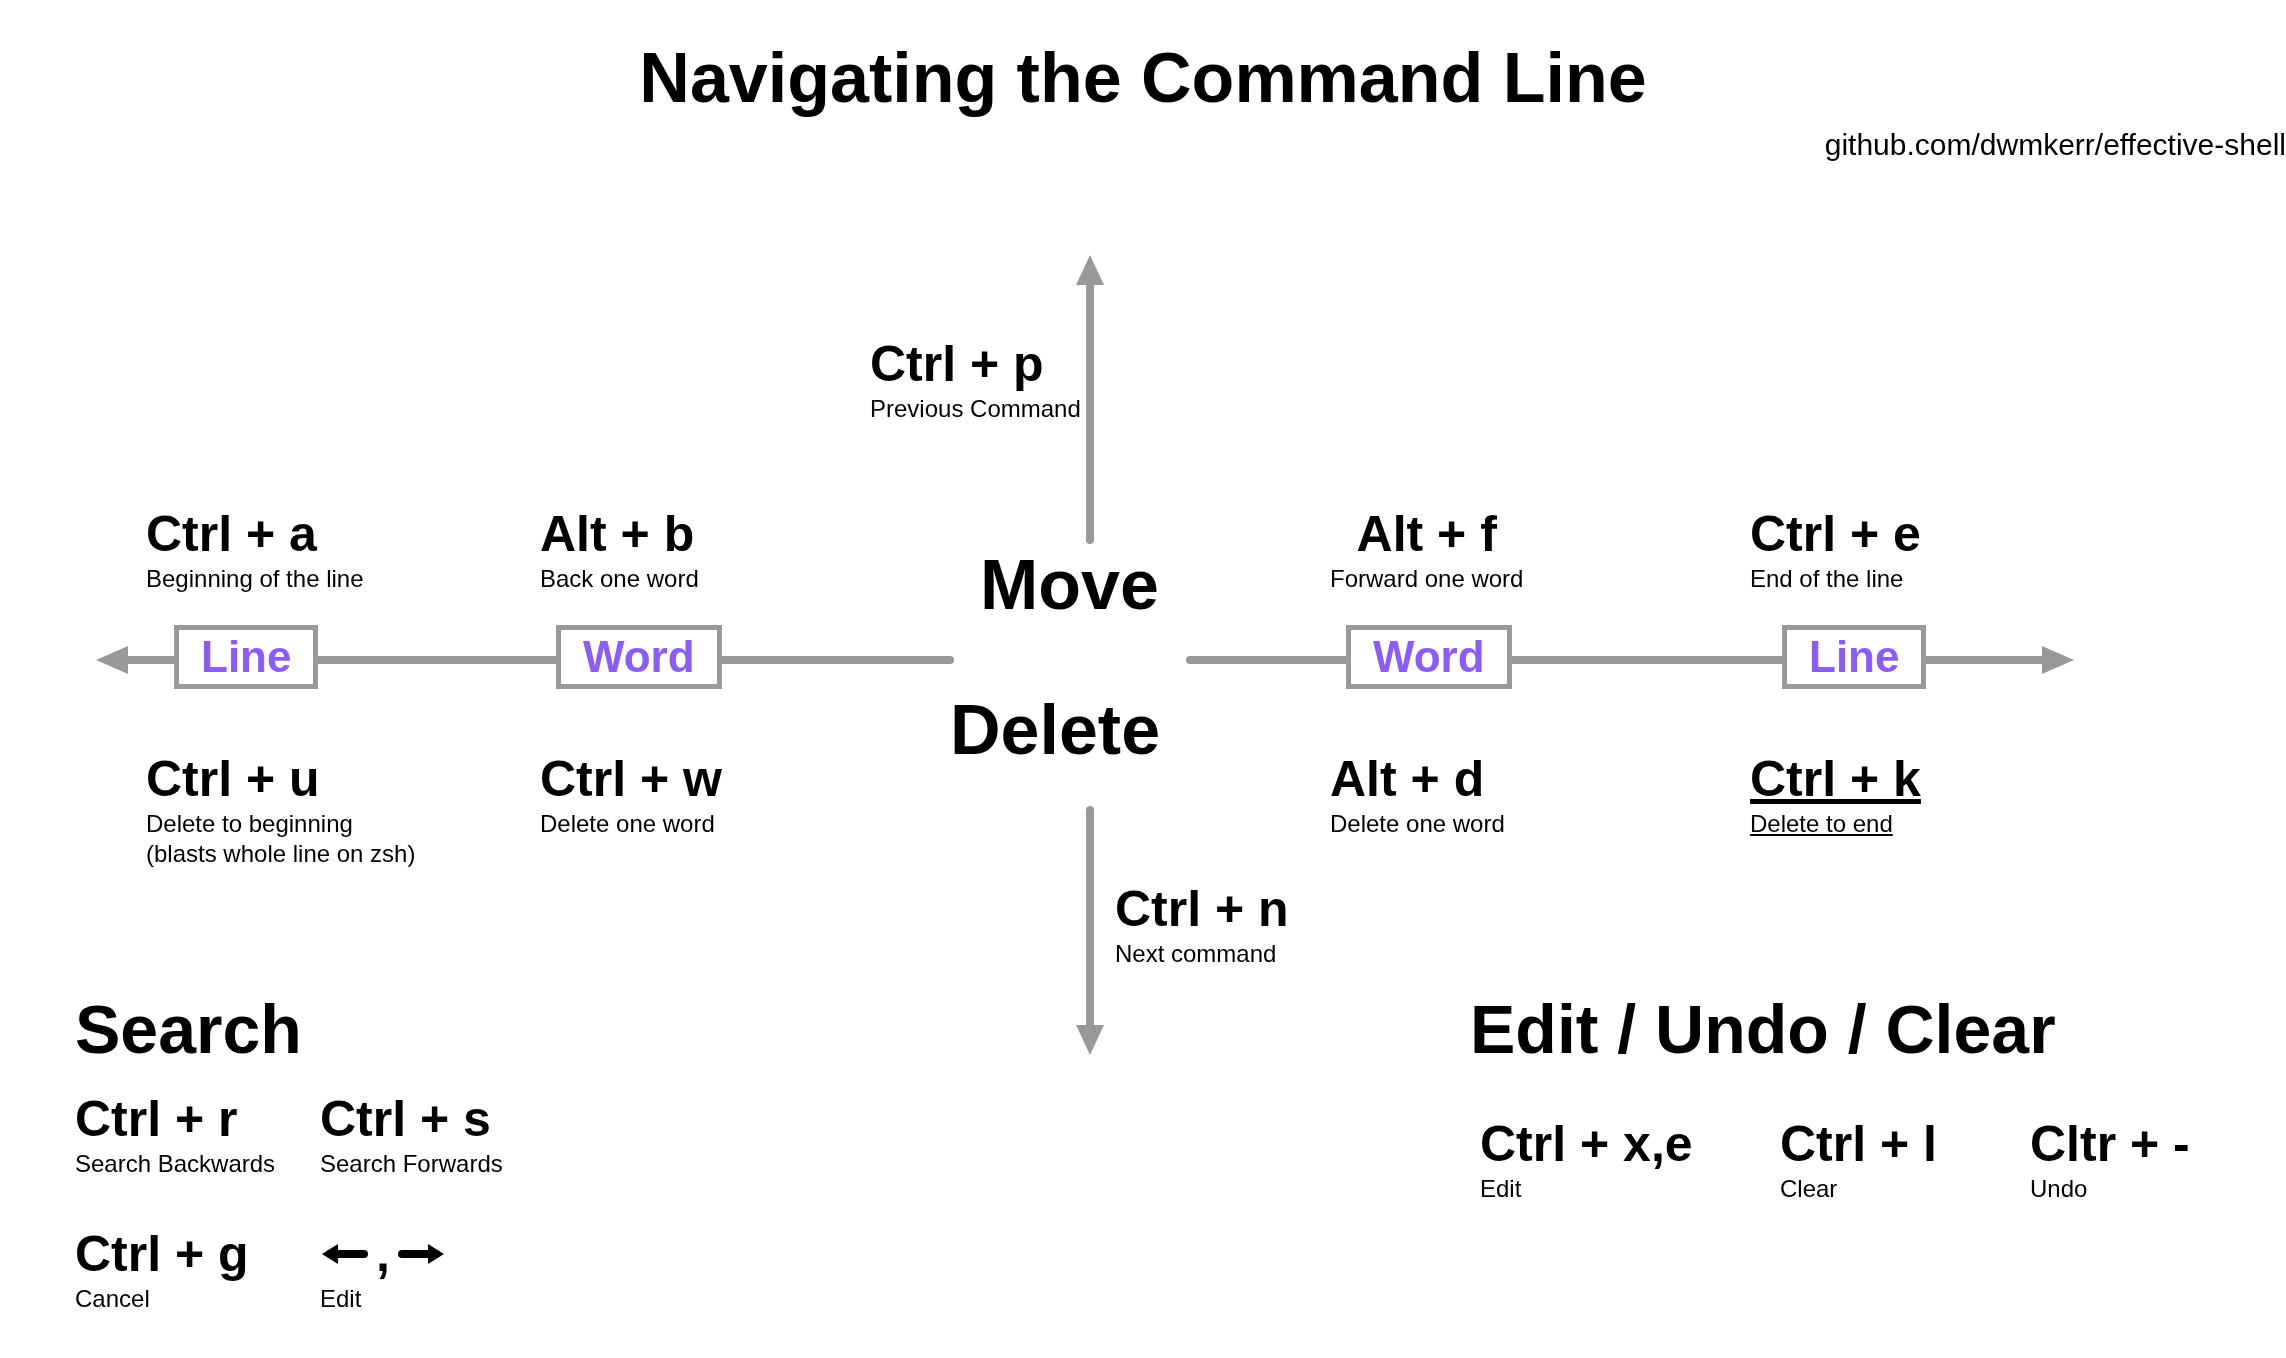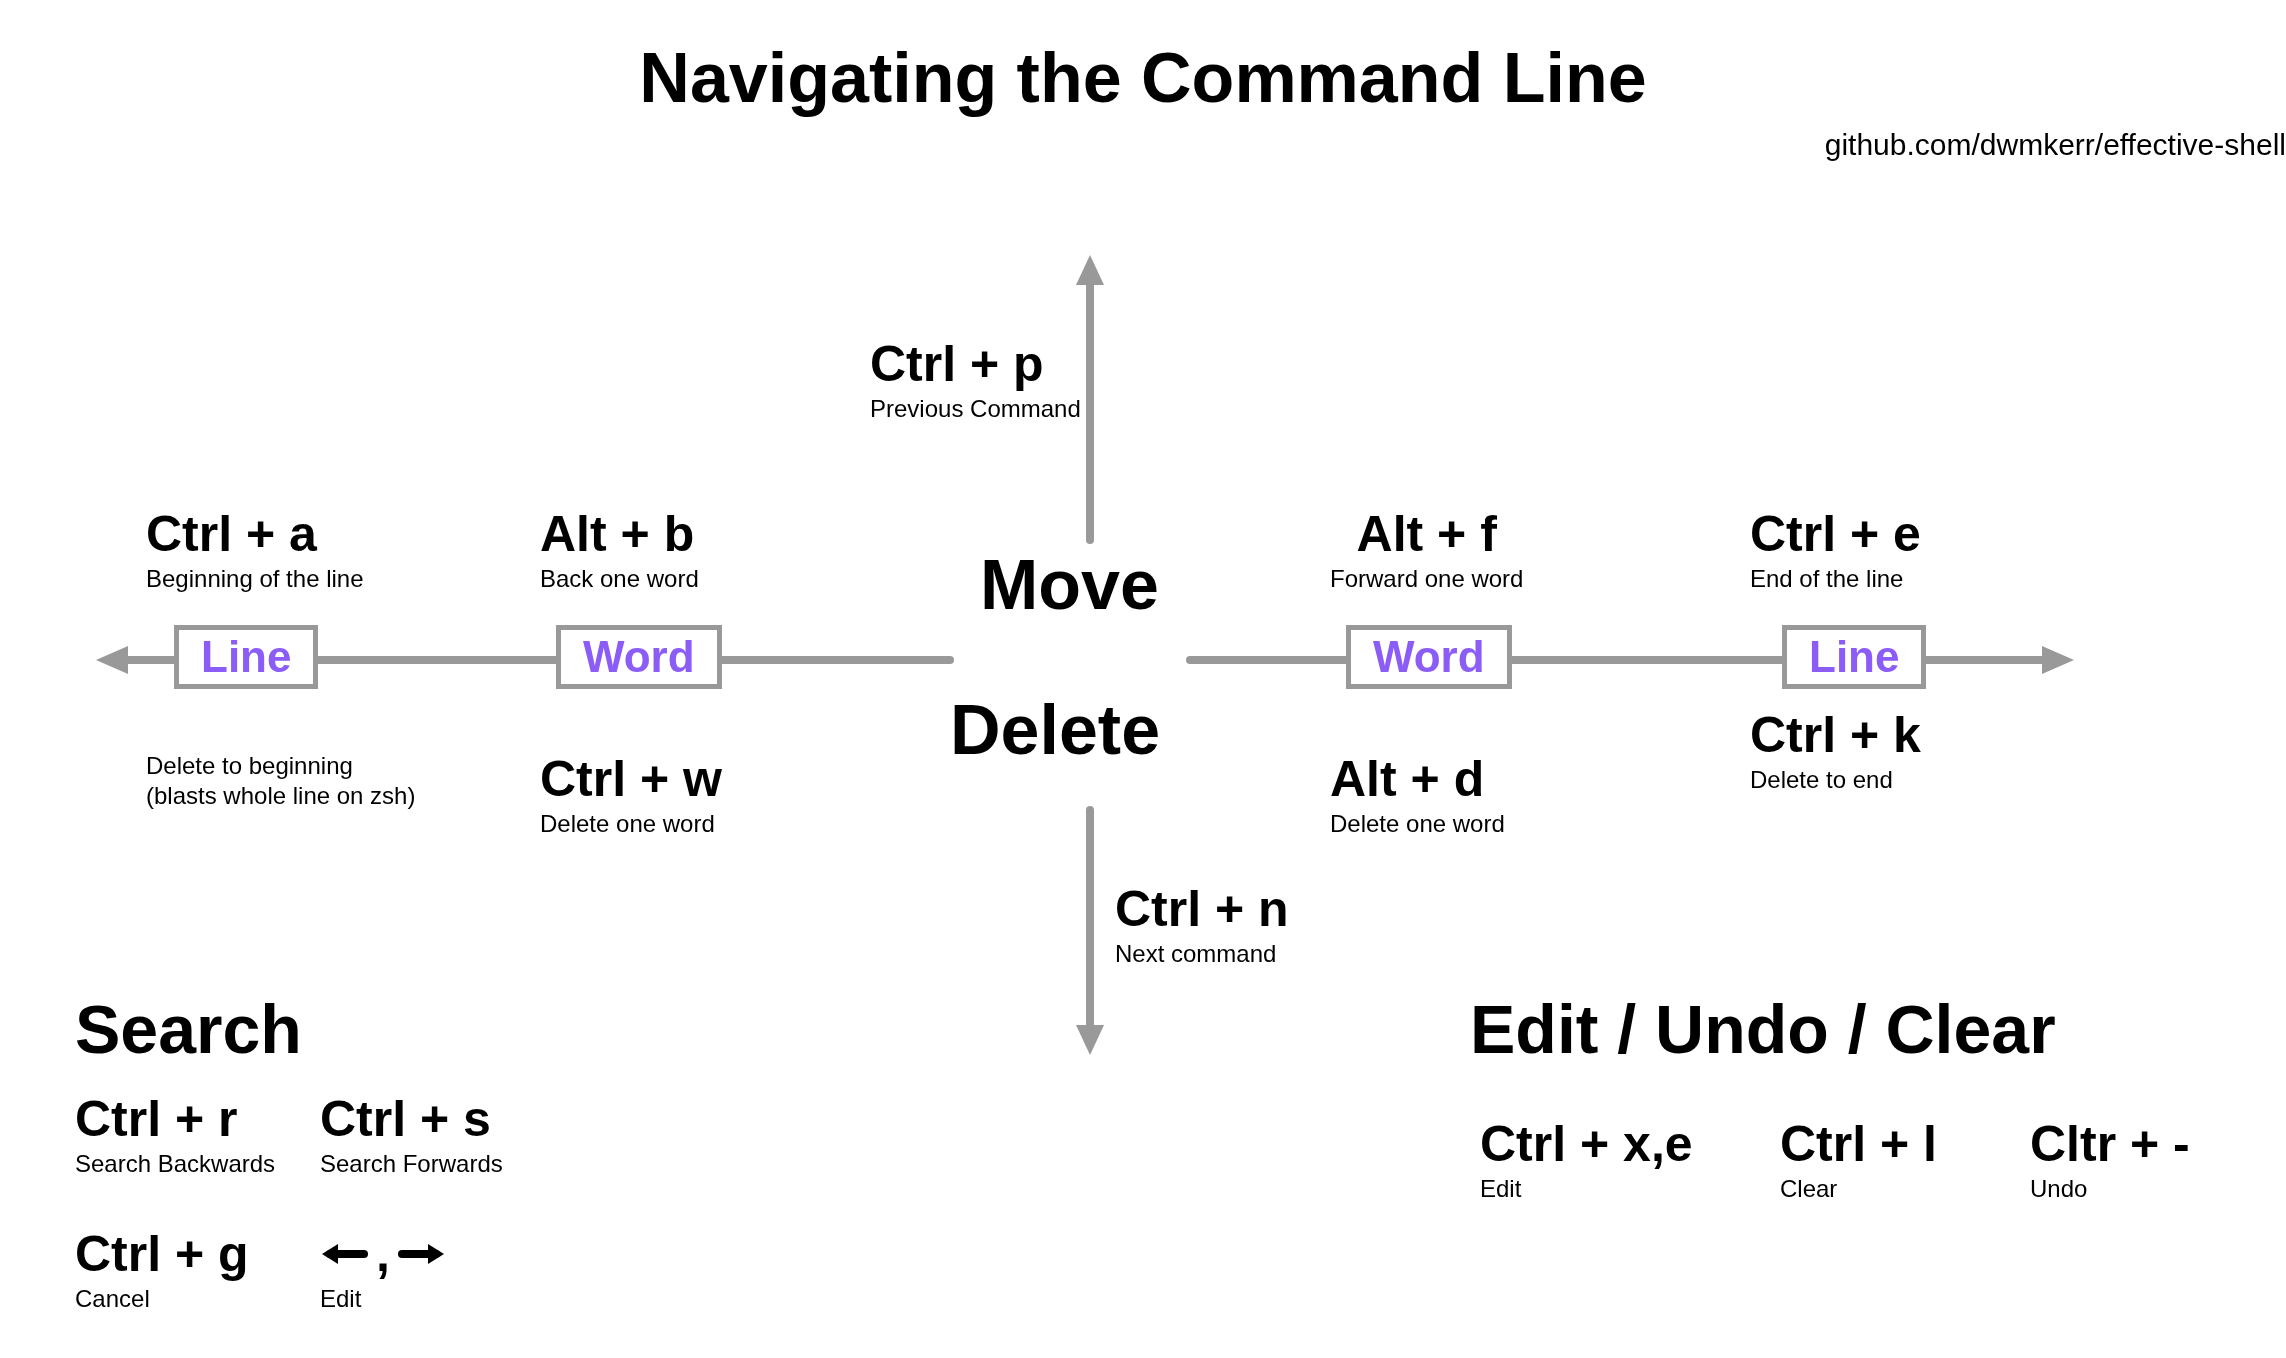--- a/index.html
+++ b/index.html
@@ -53,21 +53,21 @@
   
   .blk-alt-f  { left: 1330px; top: 505px; text-align: center; }
   .blk-ctrl-e { left: 1750px; top: 505px; }
 
   
   .blk-ctrl-u { left: 146px; top: 750px; }
   .blk-ctrl-w { left: 540px; top: 750px; }
 
   
   .blk-alt-d  { left: 1330px; top: 750px; }
-  .blk-ctrl-k { left: 1750px; top: 706px; }
+  .blk-ctrl-k { left: 1750px; top: 750px; text-decoration: underline; }
 
   
   .section-heading {
     position: absolute;
     font-size: 68px;
     font-weight: 700;
   }
   .search-heading { left: 75px; top: 990px; }
   .edit-heading   { left: 1470px; top: 990px; text-align: right; }
 
@@ -164,20 +164,21 @@
   <div class="sc-key">Alt + f</div>
   <div class="sc-desc">Forward one word</div>
 </div>
 
 <div class="sc-block blk-ctrl-e">
   <div class="sc-key">Ctrl + e</div>
   <div class="sc-desc">End of the line</div>
 </div>
 
 <div class="sc-block blk-ctrl-u">
+  <div class="sc-key">Ctrl + u</div>
   <div class="sc-desc">Delete to beginning</div>
   <div class="sc-desc">(blasts whole line on zsh)</div>
 </div>
 
 <div class="sc-block blk-ctrl-w">
   <div class="sc-key">Ctrl + w</div>
   <div class="sc-desc">Delete one word</div>
 </div>
 
 <div class="sc-block blk-alt-d">

